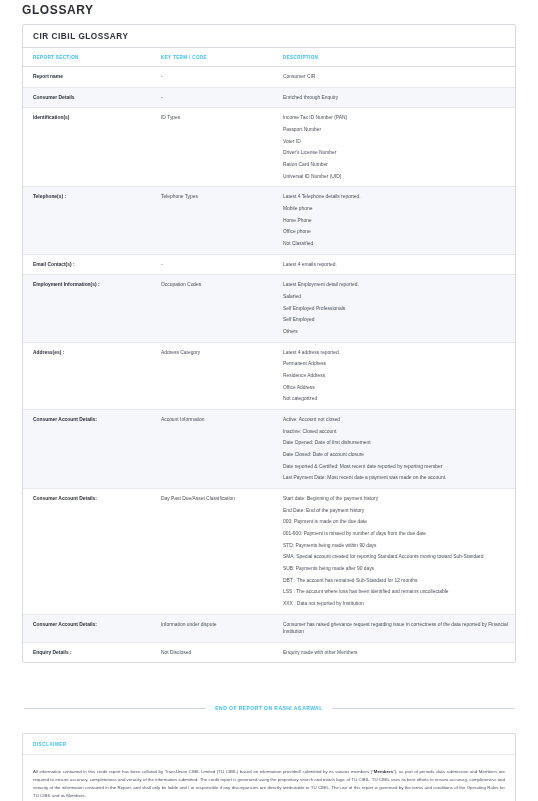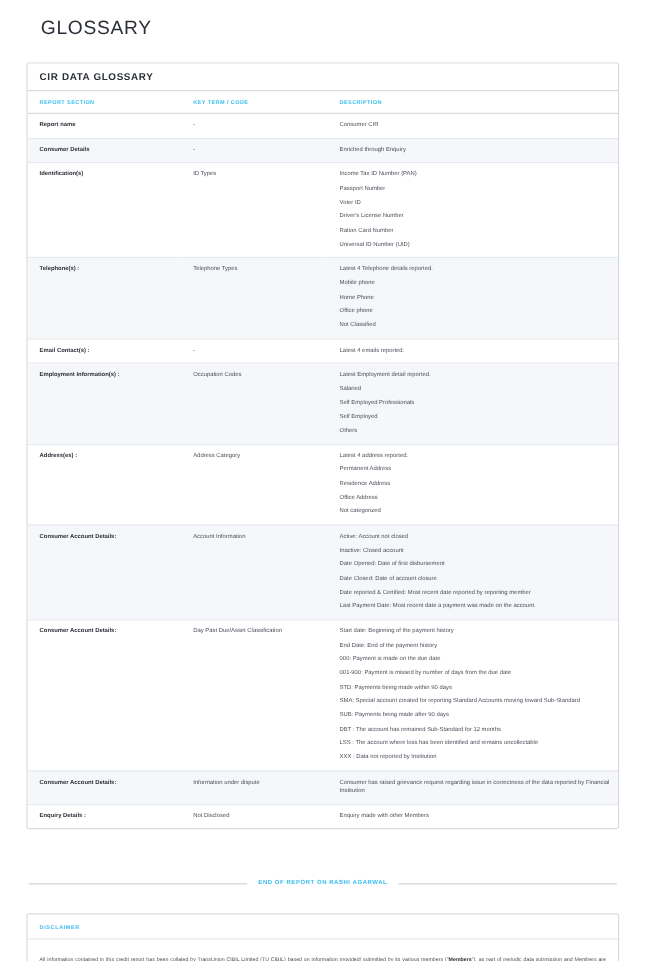--- a/index.html
+++ b/index.html
@@ -18,27 +18,27 @@
   .page {
     position: relative;
     width: 538px;
     height: 801px;
     box-sizing: border-box;
     padding: 0 22px;
   }
 
   
   .page-title {
-    font-size: 16px;
-    font-weight: normal;
+    font-size: 12px;
+    font-weight: bold;
     letter-spacing: 0.6px;
     color: #2b2f38;
     padding-top: 3px;
     padding-bottom: 7px;
-    margin: 12px;
+    margin: 0;
   }
 
   
   .glossary-card {
     border: 1px solid #d7dbe0;
     border-radius: 2px;
     background: #ffffff;
     box-sizing: border-box;
   }
   .card-header {
@@ -138,21 +138,21 @@
   .disclaimer-body b { color: #2b2f38; }
 </style>
 </head>
 <body>
 
 <div class="page">
 
   <h1 class="page-title">GLOSSARY</h1>
 
   <section class="glossary-card">
-    <div class="card-header">CIR DATA GLOSSARY</div>
+    <div class="card-header">CIR CIBIL GLOSSARY</div>
 
     <table class="glossary">
       <colgroup>
         <col class="col-section">
         <col class="col-key">
         <col class="col-desc">
       </colgroup>
       <thead>
         <tr>
           <th>REPORT SECTION</th>

